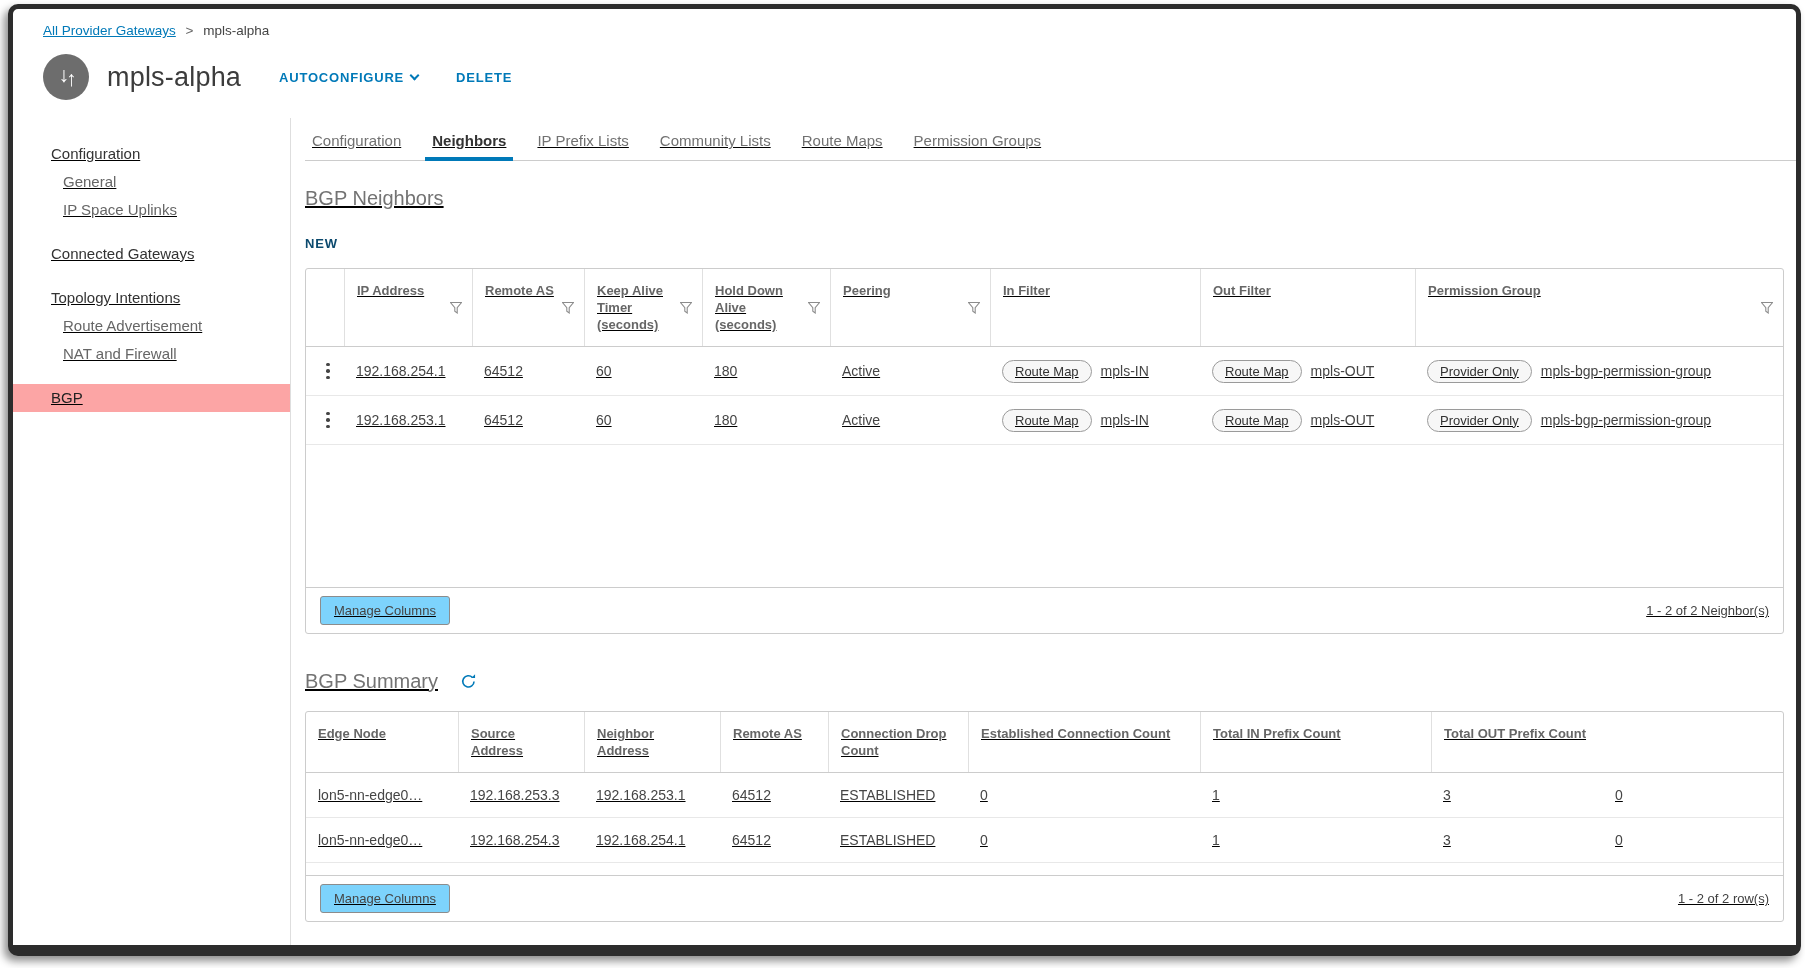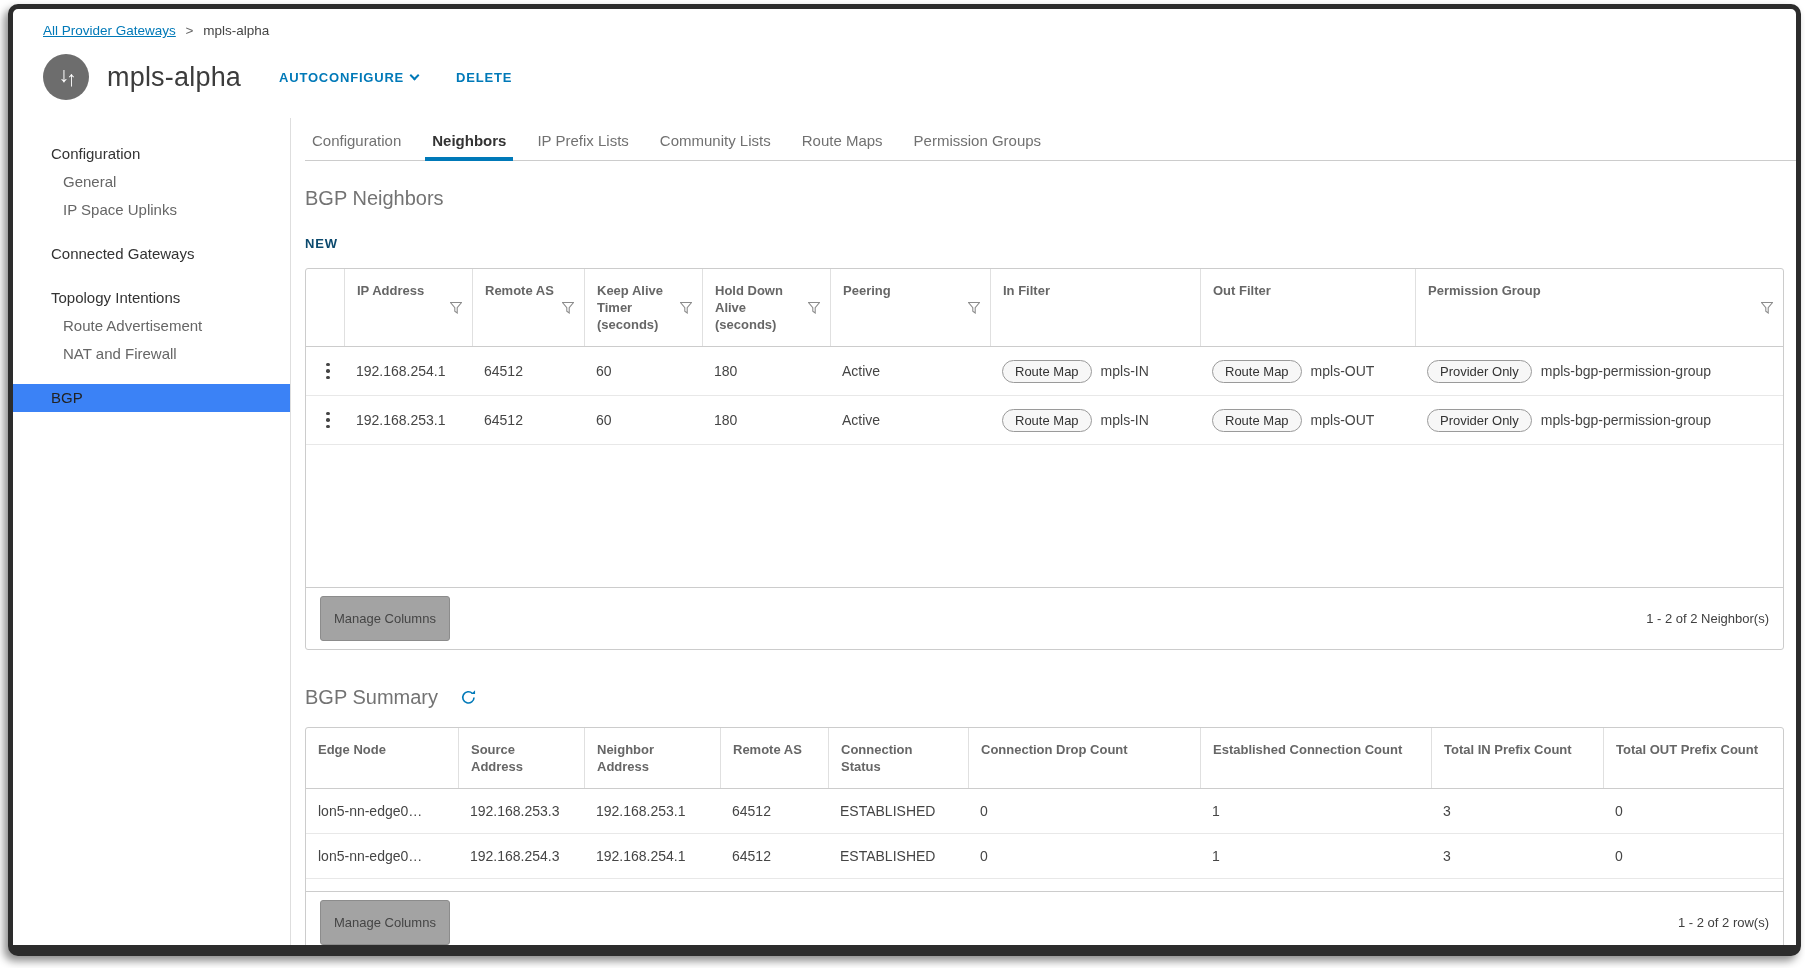--- a/index.html
+++ b/index.html
@@ -18,26 +18,26 @@
   .gw-icon { width:46px; height:46px; border-radius:50%; background:#6d6d6d; color:#fff;
              display:flex; align-items:center; justify-content:center; font-size:21px; letter-spacing:-3px; }
   .gw-icon .a-down { position:relative; top:-2px; }
   .gw-icon .a-up { position:relative; top:2px; }
   .page-title { font-size:27px; color:#3c3c3c; margin-left:18px; letter-spacing:.2px; }
   .action-btn { font-size:13px; font-weight:700; letter-spacing:.8px; color:#0079b8;
                 margin-left:38px; cursor:pointer; display:flex; align-items:center; }
   .chev { width:7px; height:7px; border-right:2px solid #0079b8; border-bottom:2px solid #0079b8;
           transform:rotate(45deg); margin:-3px 0 0 7px; display:inline-block; }
   
-  .content-row { display:flex; margin-top:18px; height:830px; }
+  .content-row { display:flex; margin-top:18px; height:830px;text-decoration:underline; }
   .sidebar { width:278px; flex:0 0 278px; border-right:1px solid #dedede; padding-top:22px; }
   .side-item { font-size:15px; line-height:20px; padding:4px 0 4px 38px; color:#333; cursor:pointer; }
   .side-item.sub { padding-left:50px; color:#666; }
   .side-item.gap { margin-top:16px; }
-  .side-item.selected { background:#3b82f6; color:#222; }
+  .side-item.selected { background:#fca5a5; color:#222; }
   .main { flex:1; padding-left:14px; overflow:hidden; }
   
   .tabs { display:flex; border-bottom:1px solid #ccc; margin-top:6px; }
   .tab { font-size:15px; color:#717171; padding:8px 7px 11px 7px; margin-right:17px;
          cursor:pointer; position:relative; }
   .tab.active { color:#333; font-weight:700; }
   .tab.active::after { content:""; position:absolute; left:0; right:0; bottom:-1px; height:4px;
                        background:#0079b8; }
   
   .sec-title { font-size:20px; color:#737373; margin-top:26px; display:flex; align-items:center; }
@@ -60,22 +60,22 @@
         height:48px; white-space:nowrap; overflow:hidden; }
   .tr-s .td { height:44px; }
   .badge { border:1px solid #9a9a9a; background:#f7f7f7; border-radius:12px; padding:3px 12px;
            font-size:13px; color:#333; margin-right:9px; white-space:nowrap; }
   .kebab { display:inline-flex; flex-direction:column; gap:3px; padding:4px 6px; cursor:pointer; margin-left:2px;}
   .kebab i { width:3.5px; height:3.5px; border-radius:50%; background:#454545; }
   .spacer-n { height:142px; }
   .spacer-s { height:12px; }
   .tfoot { border-top:1px solid #ccc; display:flex; align-items:center; justify-content:space-between;
            padding:8px 14px; }
-  .manage-btn { border:1px solid #8c8c8c; border-radius:3px; background:#a3a3a3; color:#454545;
-                font-size:13px; padding:14px 13px; cursor:pointer; font-family:inherit; }
+  .manage-btn { border:1px solid #8c8c8c; border-radius:3px; background:#7dd3fc; color:#454545;
+                font-size:13px; padding:6px 13px; cursor:pointer; font-family:inherit; }
   .pag { font-size:13px; color:#404040; }
   .summary-title { margin-top:36px; }
   .card.second { margin-top:18px; }
 </style>
 </head>
 <body>
 
 <div class="frame">
 
   <div class="breadcrumb">
@@ -255,23 +255,20 @@
           <div class="th">
               <span class="lbl">Source Address</span>
             </div>
           <div class="th">
               <span class="lbl">Neighbor Address</span>
             </div>
           <div class="th">
               <span class="lbl">Remote AS</span>
             </div>
           <div class="th">
-              <span class="lbl">Connection Status</span>
-            </div>
-          <div class="th">
               <span class="lbl">Connection Drop Count</span>
             </div>
           <div class="th">
               <span class="lbl">Established Connection Count</span>
             </div>
           <div class="th">
               <span class="lbl">Total IN Prefix Count</span>
             </div>
           <div class="th">
               <span class="lbl">Total OUT Prefix Count</span>

